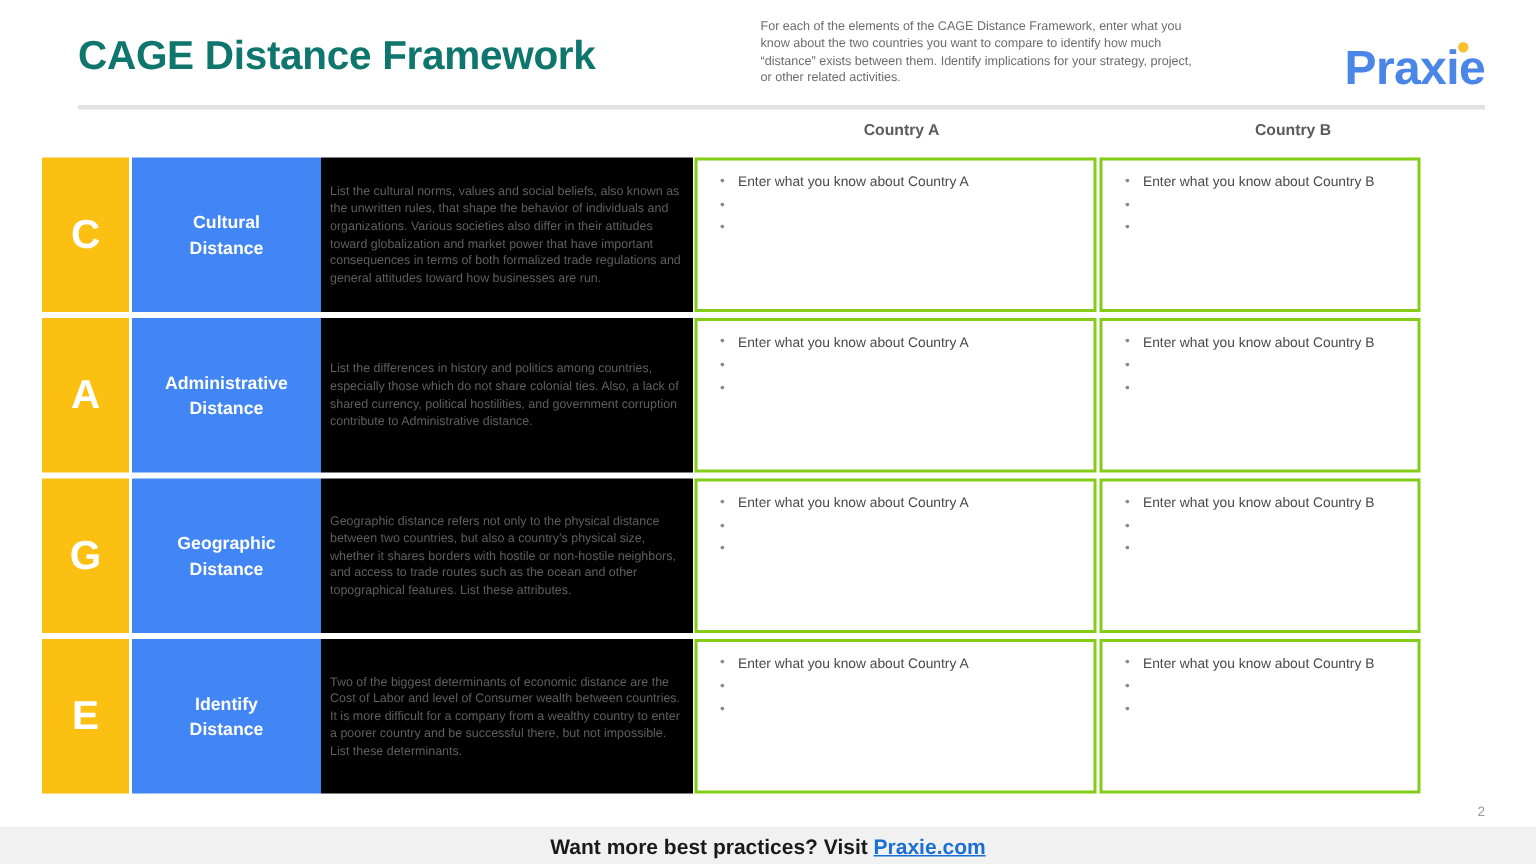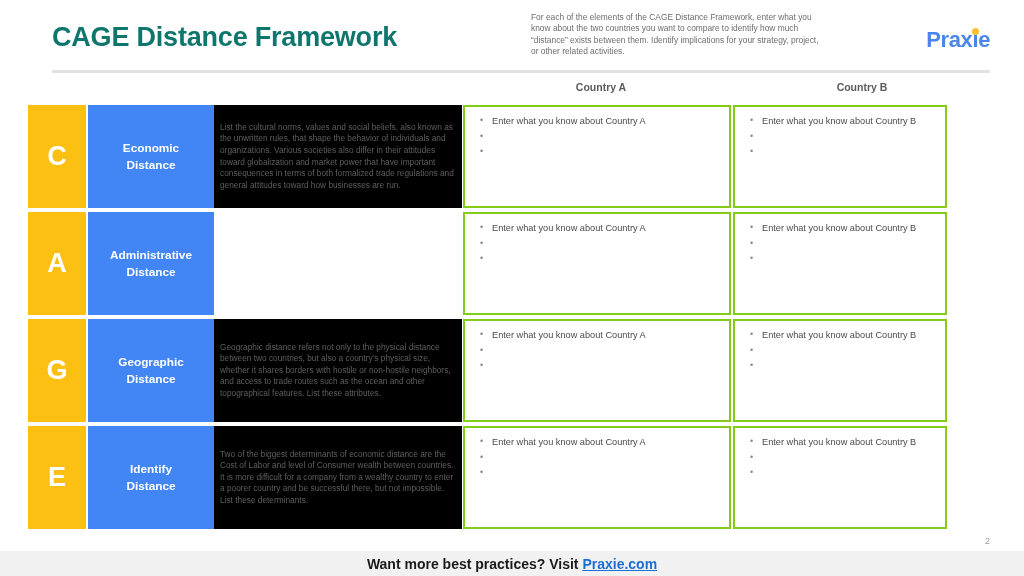--- a/index.html
+++ b/index.html
@@ -33,27 +33,26 @@
     white-space: nowrap;
   }
   #intro-text {
     position: absolute;
     left: 507px;
     top: 12px;
     width: 292px;
     font-size: 8.4px;
     line-height: 11.4px;
     color: #6d6d6d;
-    margin-left: 24px;
   }
   #brand-logo {
     position: absolute;
     right: 34px;
     top: 27px;
-    font-size: 22px;
+    font-size: 32px;
     font-weight: bold;
     color: #4a86e8;
     letter-spacing: -0.4px;
   }
   #brand-logo .dot {
     position: absolute;
     right: 11px;
     top: 1px;
     width: 7px;
     height: 7px;
@@ -218,21 +217,21 @@
 
 <div class="col-head" id="col-head-a">Country A</div>
 <div class="col-head" id="col-head-b">Country B</div>
 
 <div id="grid">
 
   <div class="row">
     <div class="letter-cell">C</div>
     <div class="name-cell">
       <span>
-        <span>Economic</span><br>
+        <span>Cultural</span><br>
         <span>Distance</span>
       </span>
     </div>
     <div class="desc-cell">
       <span>List the cultural norms, values and social beliefs, also known as the unwritten rules, that shape the behavior of individuals and organizations. Various societies also differ in their attitudes toward globalization and market power that have important consequences in terms of both formalized trade regulations and general attitudes toward how businesses are run.</span>
     </div>
     <div class="entry-cell entry-a">
       <ul class="bullets">
         <li>Enter what you know about Country A</li>
         <li></li>
@@ -249,20 +248,23 @@
   </div>
 
   <div class="row">
     <div class="letter-cell">A</div>
     <div class="name-cell">
       <span>
         <span>Administrative</span><br>
         <span>Distance</span>
       </span>
     </div>
+    <div class="desc-cell">
+      <span>List the differences in history and politics among countries, especially those which do not share colonial ties. Also, a lack of shared currency, political hostilities, and government corruption contribute to Administrative distance.</span>
+    </div>
     <div class="entry-cell entry-a">
       <ul class="bullets">
         <li>Enter what you know about Country A</li>
         <li></li>
         <li></li>
       </ul>
     </div>
     <div class="entry-cell entry-b">
       <ul class="bullets">
         <li>Enter what you know about Country B</li>

